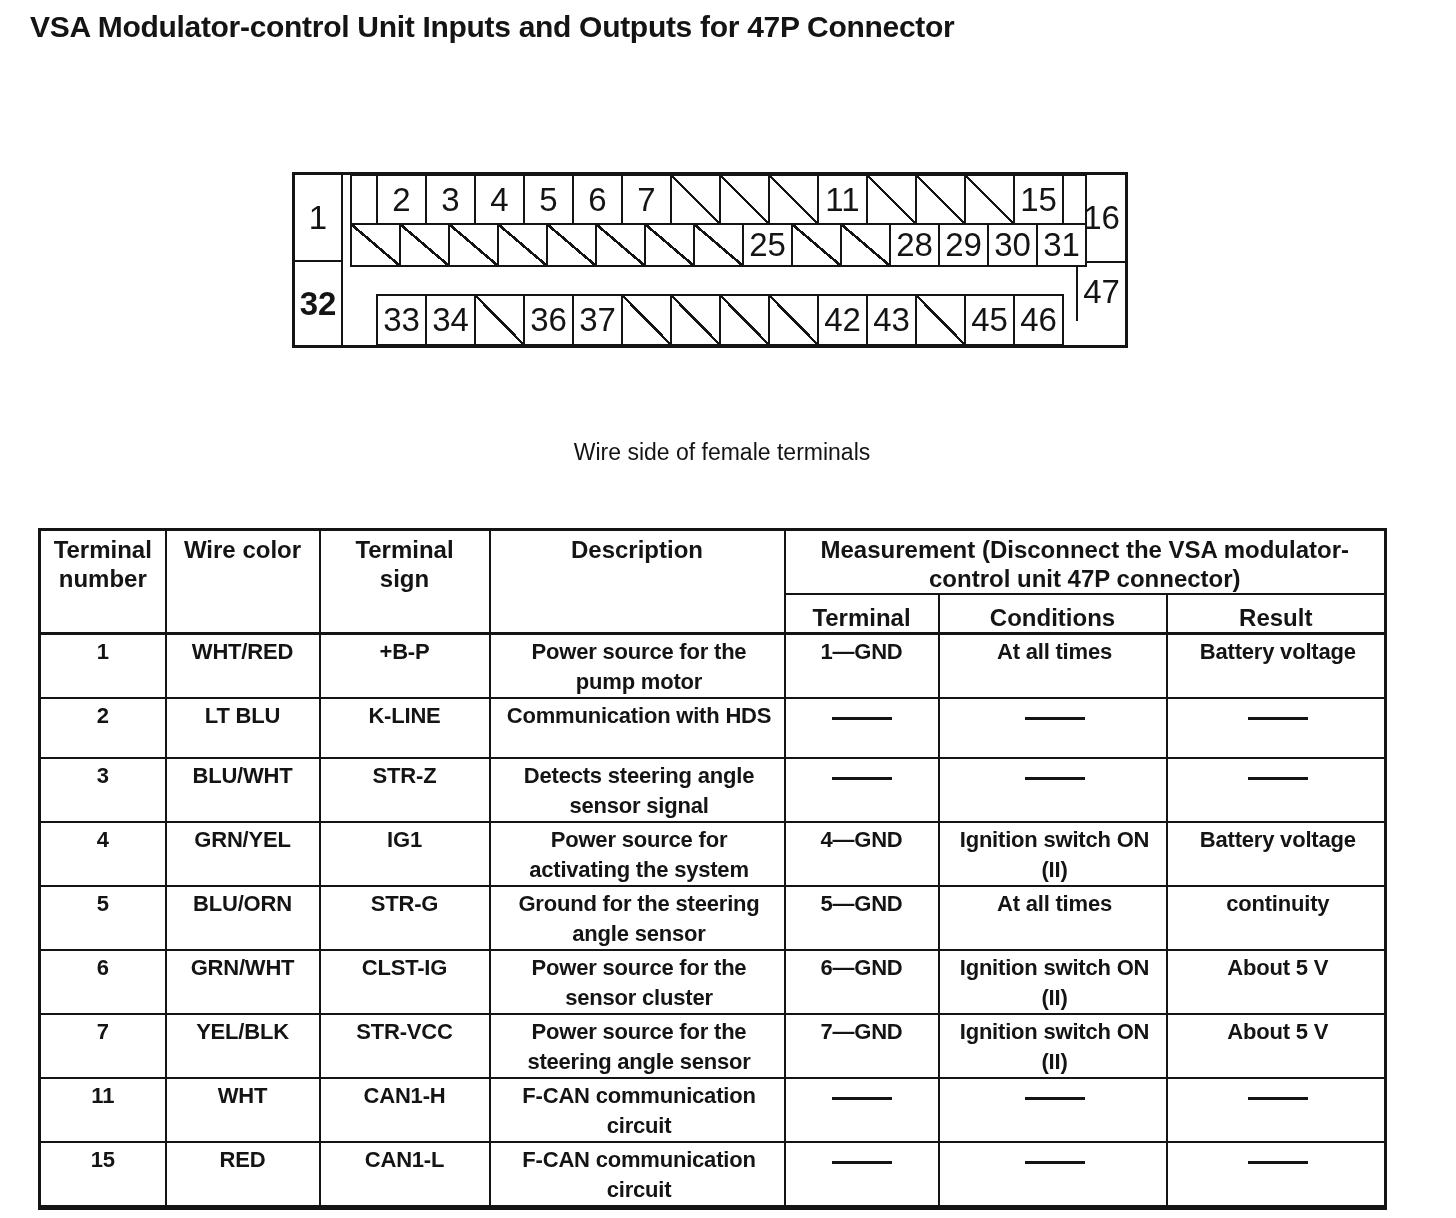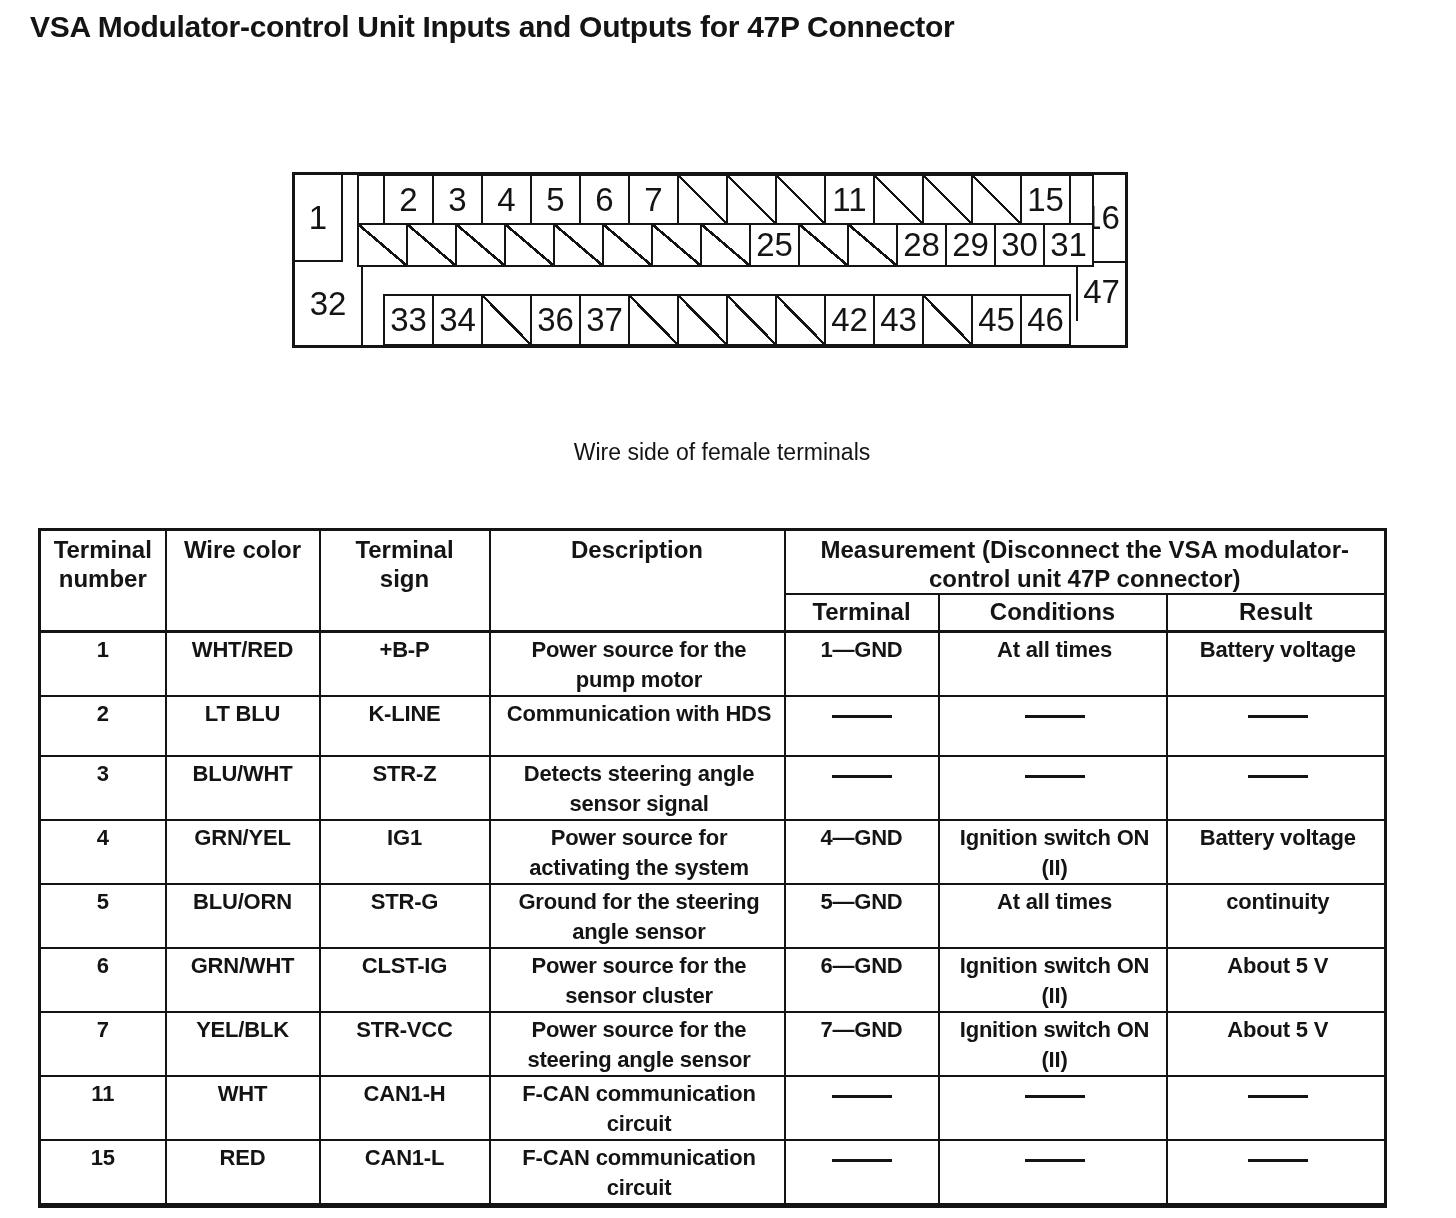--- a/index.html
+++ b/index.html
@@ -15,34 +15,34 @@
   
   .connector{
     position:absolute;left:292px;top:172px;width:836px;height:176px;
     border:3px solid #141414;box-sizing:border-box;
   }
   .corner{
     position:absolute;box-sizing:border-box;display:flex;
     align-items:center;justify-content:center;font-size:33px;
   }
   .c1 {left:0;top:0;width:48px;height:87px;border-right:2px solid #141414;border-bottom:2px solid #141414;}
-  .c32{left:0;top:87px;width:68px;height:83px;border-right:2px solid #141414;}
+  .c32{left:0;top:87px;width:48px;height:83px;border-right:2px solid #141414;font-weight:bold;}
   .c16{right:0;top:0;width:49px;height:88px;border-left:2px solid #141414;border-bottom:2px solid #141414;}
   .c47{right:0;top:88px;width:49px;height:58px;border-left:2px solid #141414;}
   .crow{position:absolute;display:flex;}
   .crow-top{left:46px;top:-1px;height:51px;}
   .crow-middle{left:46px;top:48px;height:44px;}
   .crow-bottom{left:72px;top:119px;height:52px;}
   .ccell{
     box-sizing:border-box;width:51px;height:100%;
     border:2px solid #141414;margin-left:-2px;
     display:flex;align-items:center;justify-content:center;
     font-size:33px;background:#fff;
   }
-  .ccell:first-child{margin-left:16px;}
+  .ccell:first-child{margin-left:9px;}
   .ccell.narrow{width:28px;}
   .ccell.narrow:last-child{width:25px;}
   .ccell.hatch{
     background-image:linear-gradient(to top right,
       transparent calc(50% - 1.3px),
       #141414 calc(50% - 1.3px) calc(50% + 1.3px),
       transparent calc(50% + 1.3px));
   }
   
   .caption{
@@ -57,21 +57,21 @@
   }
   table.pinout th, table.pinout td{
     border:2px solid #141414;box-sizing:border-box;
     vertical-align:top;overflow:hidden;
   }
   thead th{
     font-size:24px;font-weight:bold;text-align:center;
     padding:4px 4px 0 4px;line-height:29px;margin-top:48px;
   }
   thead th[rowspan]{border-bottom-width:3px;}
-  tr.sub th{border-bottom-width:3px;height:37px;padding-top:2px;}
+  tr.sub th{border-bottom-width:3px;height:37px;padding-top:8px;}
   tr.hdr-main{height:62px;}
   .hwrap{display:inline-block;max-width:112px;}
   tbody tr{height:60px;}
   tbody td{
     font-size:22px;font-weight:bold;line-height:30px;
     letter-spacing:-0.2px;padding:2px 6px 0 6px;
   }
   td.c{text-align:center;}
   td.l{text-align:center;padding-left:16px;padding-right:12px;}
   td.dash{font-size:0;line-height:0;}

